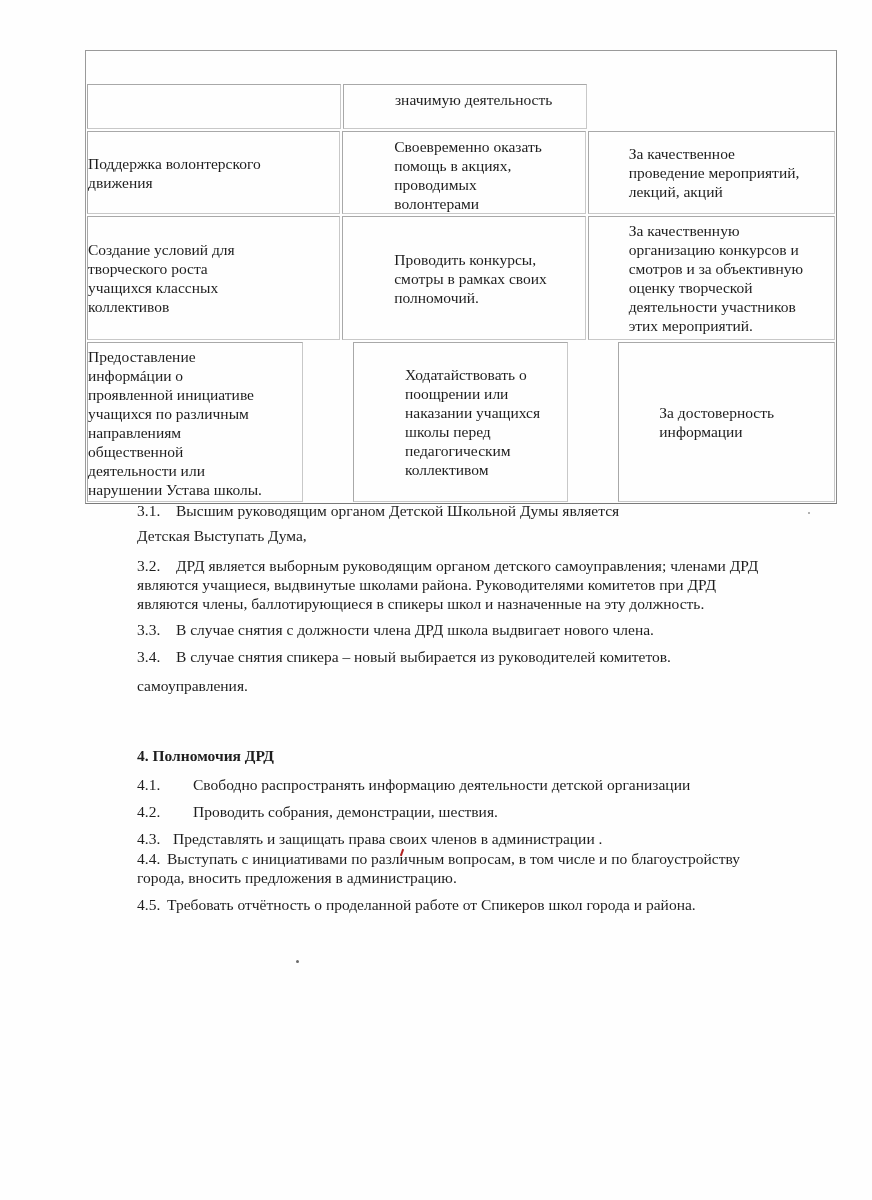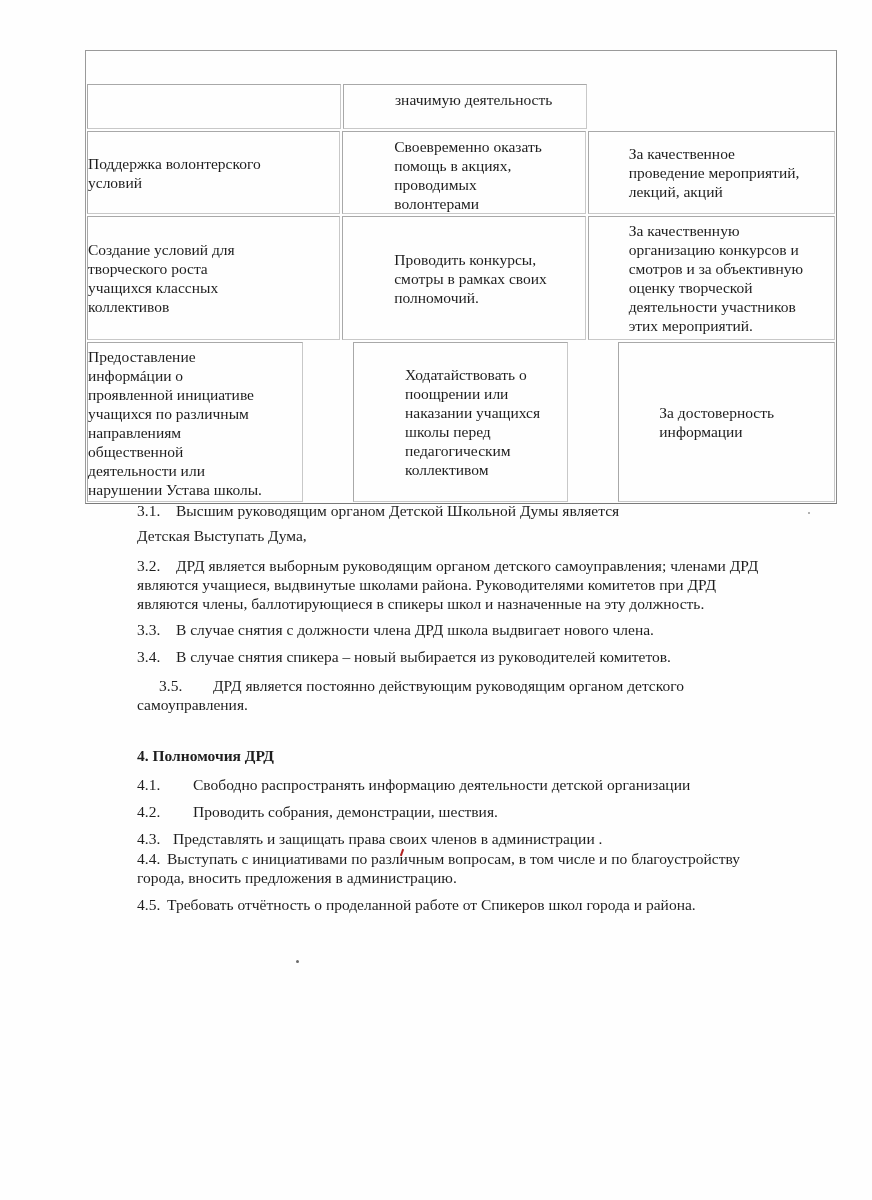--- a/index.html
+++ b/index.html
@@ -103,21 +103,21 @@
   <div class="doc-table">
     <div class="row r0">
       <div class="cell c1"></div>
       <div class="cell c2">
           <div>значимую деятельность</div>
         </div>
     </div>
     <div class="row r1">
       <div class="cell c1 valign-center">
           <div>Поддержка волонтерского</div>
-          <div>условий</div>
+          <div>движения</div>
         </div>
       <div class="cell c2">
           <div>Своевременно оказать</div>
           <div>помощь в акциях,</div>
           <div>проводимых</div>
           <div>волонтерами</div>
         </div>
       <div class="cell c3 valign-center">
           <div>За качественное</div>
           <div>проведение мероприятий,</div>
@@ -182,21 +182,20 @@
     <div>являются учащиеся, выдвинутые школами района. Руководителями комитетов при ДРД</div>
     <div>являются члены, баллотирующиеся в спикеры школ и назначенные на эту должность.</div>
   </div>
   <div class="para" style="top:620px;">
     <span class="num" style="width:30px;">3.3.</span><span style="display:inline-block;width:9px;"></span><span>В случае снятия с должности члена ДРД школа выдвигает нового члена.</span>
   </div>
   <div class="para" style="top:647px;">
     <span class="num" style="width:30px;">3.4.</span><span style="display:inline-block;width:9px;"></span><span>В случае снятия спикера – новый  выбирается из руководителей комитетов.</span>
   </div>
   <div class="para" style="top:676px;">
-    <div><span style="display:inline-block;width:22px;"></span><span class="num" style="width:30px;">3.5.</span><span style="display:inline-block;width:24px;"></span><span>ДРД является постоянно действующим руководящим органом детского</span></div>
     <div>самоуправления.</div>
   </div>
 
   <div class="para heading" style="top:746px;">4. Полномочия ДРД</div>
   <div class="para" style="top:775px;">
     <span class="num" style="width:56px;">4.1.</span><span>Свободно распространять информацию деятельности детской организации</span>
   </div>
   <div class="para" style="top:802px;">
     <span class="num" style="width:56px;">4.2.</span><span>Проводить собрания, демонстрации, шествия.</span>
   </div>

